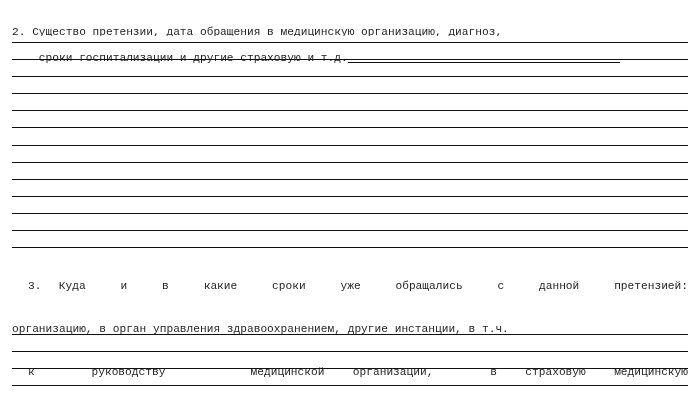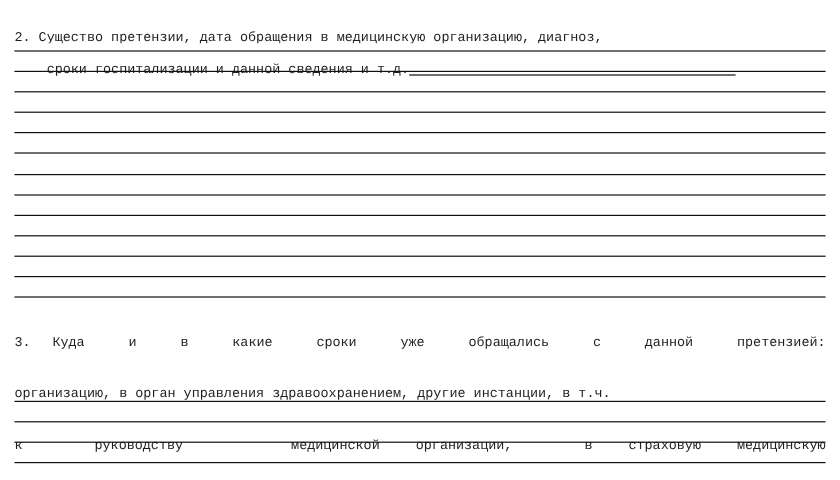--- a/index.html
+++ b/index.html
@@ -60,36 +60,37 @@
     left: 12px;
     right: 12px;
     top: 251px;
   }
   .para-mid .ln {
     display: block;
   }
   .just {
     text-align: justify;
     text-align-last: justify;
+    margin-left: 16px;
   }
   .underline-tail {
     display: inline-block;
     border-bottom: 1.4px solid #111111;
     height: 11px;
     vertical-align: -2px;
   }
 </style>
 </head>
 <body>
 
 <div class="page">
 
   <div class="para para-top">
     <span class="clip-line">2. Существо претензии, дата обращения в медицинскую организацию, диагноз,</span>
-    <span>сроки госпитализации и данной сведения и т.д.</span><span class="underline-tail" style="width:272px;"></span>
+    <span>сроки госпитализации и другие страховую и т.д.</span><span class="underline-tail" style="width:272px;"></span>
   </div>
 
   <div class="rule-group" style="top:42px;">
     <div class="rule"></div>
     <div class="rule-spacer"></div>
     <div class="rule"></div>
     <div class="rule-spacer"></div>
     <div class="rule"></div>
     <div class="rule-spacer"></div>
     <div class="rule"></div>

